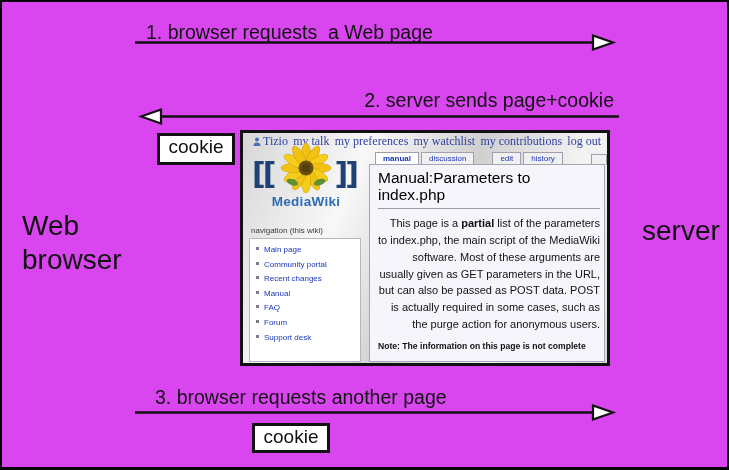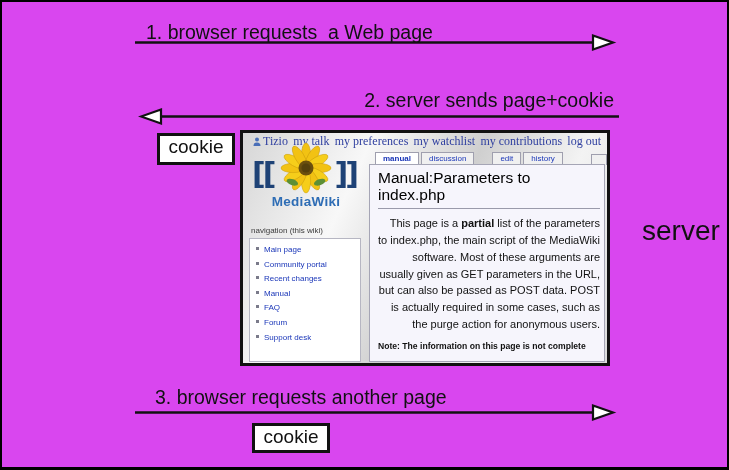--- a/index.html
+++ b/index.html
@@ -80,20 +80,21 @@
   <div class="abs flow-label" style="left:312px;top:87px;width:300px;text-align:right;">2. server sends page+cookie</div>
   <svg class="abs" style="left:136px;top:104px;" width="484" height="21">
     <line x1="22" y1="10.5" x2="481" y2="10.5" stroke="#111" stroke-width="2.7"></line>
     <polygon points="23,3.5 3,10.5 23,17.5" fill="#fff" stroke="#111" stroke-width="2.2"></polygon>
   </svg>
 
   <div class="abs cookie-box" style="left:155px;top:131px;width:78px;height:32px;">
     <span>cookie</span>
   </div>
 
+  <div class="abs actor" style="left:20px;top:207px;width:130px;">Web browser</div>
   <div class="abs actor" style="left:640px;top:212px;">server</div>
 
   <div class="abs wiki">
 
     <div class="personal-bar">
       <span class="pb-item pb-user">
         <svg width="8" height="9" viewBox="0 0 8 9">
           <circle cx="4" cy="2.4" r="2" fill="#4a6fb8"></circle>
           <path d="M0.5 9 a3.5 3.6 0 0 1 7 0 z" fill="#4a6fb8"></path>
         </svg>

